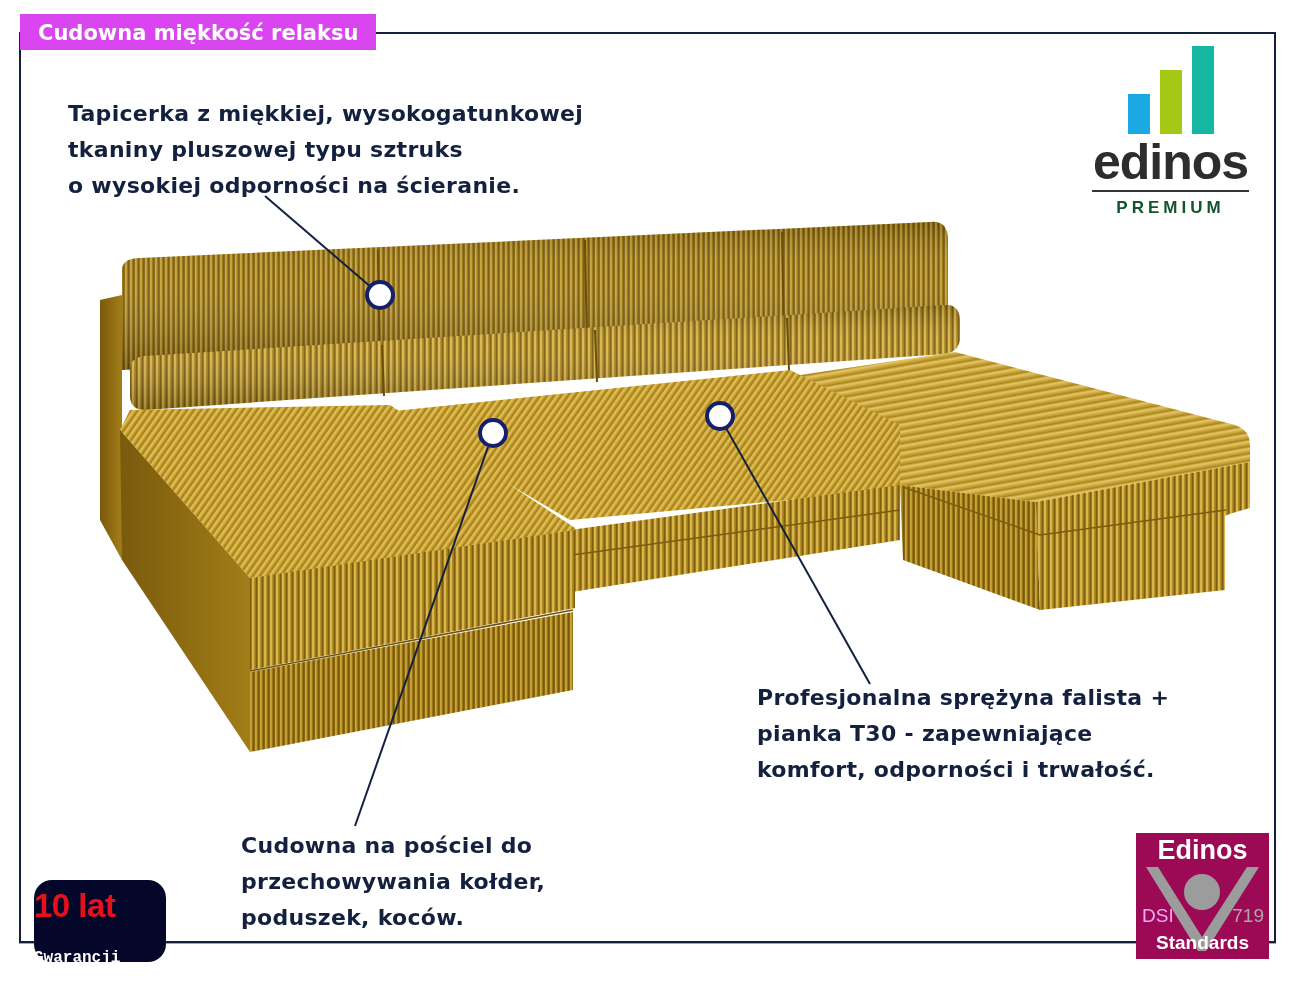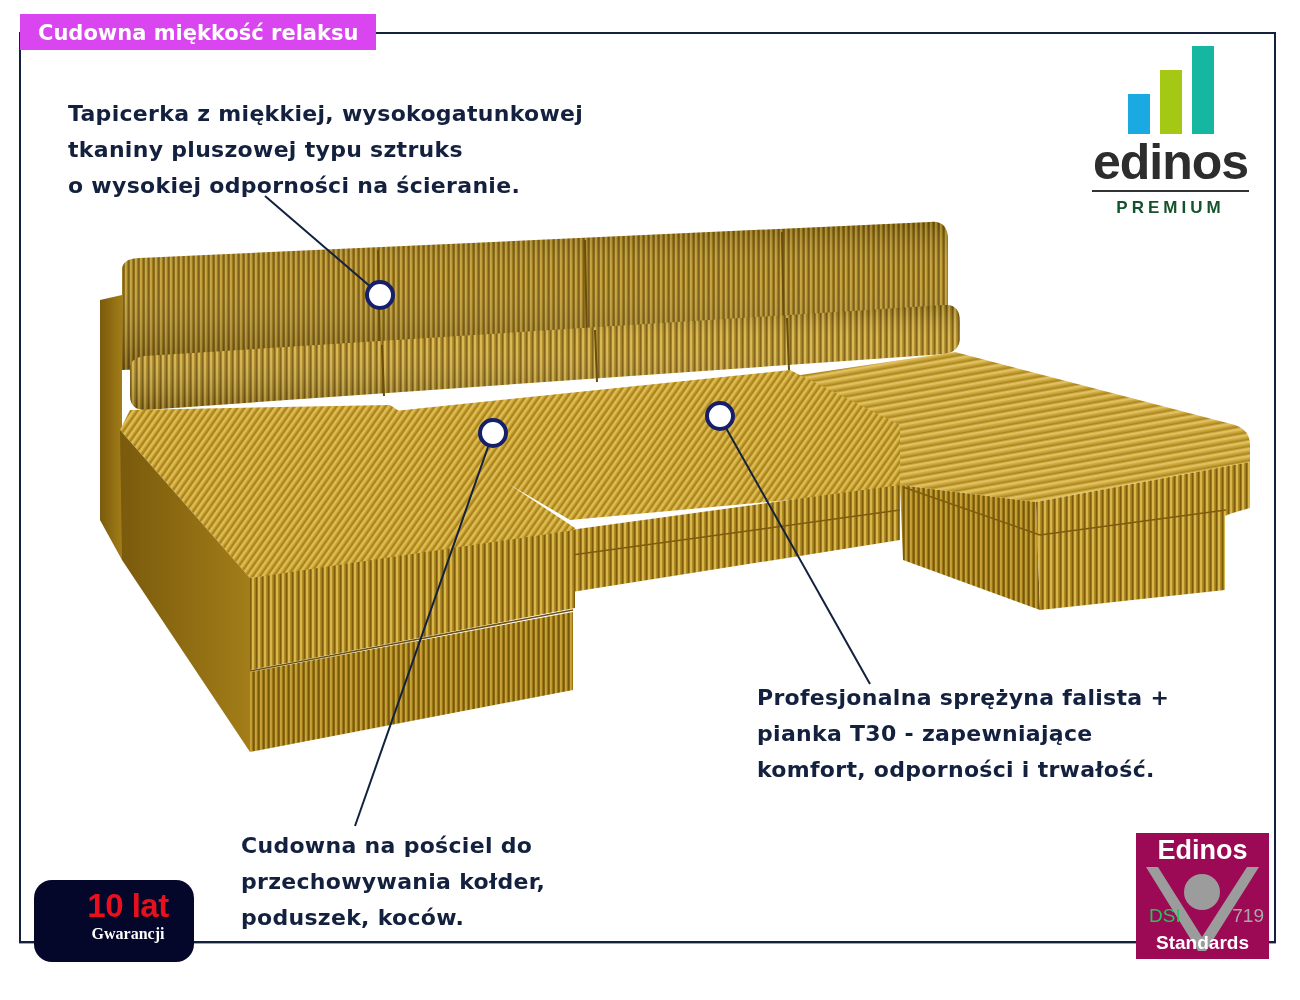--- a/index.html
+++ b/index.html
@@ -20,31 +20,31 @@
   .logo { position:absolute; left:1088px; top:44px; width:165px; height:180px; }
   .logo .bar { position:absolute; bottom:90px; width:22px; }
   .logo-word { position:absolute; left:0; top:90px; width:165px; text-align:center;
                font-size:50px; font-weight:bold; color:#2d2d2d; letter-spacing:-1px; line-height:56px;
                font-family:"Liberation Sans", sans-serif; }
   .logo-rule { position:absolute; left:4px; top:146px; width:157px; height:2px; background:#333; }
   .logo-sub { position:absolute; left:0; top:152px; width:165px; text-align:center;
               font-size:17px; font-weight:bold; letter-spacing:4px; color:#14532d; line-height:24px;
               font-family:"Liberation Sans", sans-serif; }
   .warranty { position:absolute; left:34px; top:880px; width:132px; height:82px;
-              background:#04062a; border-radius:18px; text-align:center;padding-left:28px; }
+              background:#04062a; border-radius:18px; text-align:left; }
   .warranty .big { display:block; color:#e8101c; font-weight:bold; font-size:33px; line-height:36px; margin-top:8px;
                    font-family:"Liberation Sans", sans-serif; letter-spacing:-0.5px; }
   .warranty .small { display:block; color:#ffffff; font-weight:bold; font-size:16px; line-height:20px;
-                     font-family:Liberation Serif, serif; }
+                     font-family:Liberation Mono, monospace;margin-top:24px; }
   .std { position:absolute; left:1136px; top:833px; width:133px; height:126px; background:#9c0a55; overflow:hidden; }
   .std .t1 { position:absolute; left:0; top:2px; width:133px; text-align:center; color:#fff; font-weight:bold;
              font-size:27px; line-height:30px; font-family:"Liberation Sans", sans-serif; }
   .std .t2 { position:absolute; left:0; top:98px; width:133px; text-align:center; color:#fff; font-weight:bold;
              font-size:19px; line-height:24px; font-family:"Liberation Sans", sans-serif; }
-  .std .dsi { position:absolute; left:13px; top:72px; color:#22c55e; font-size:19px; line-height:22px;
+  .std .dsi { position:absolute; left:6px; top:72px; color:#f0abfc; font-size:19px; line-height:22px;
               font-family:"Liberation Sans", sans-serif; }
   .std .num { position:absolute; right:5px; top:72px; color:#a9a9a9; font-size:19px; line-height:22px;
               font-family:"Liberation Sans", sans-serif; }
   .std svg { position:absolute; left:0; top:0; }
 </style>
 </head>
 <body>
 
 <div class="frame"></div>
 <div class="title-tab">Cudowna miękkość relaksu</div>

